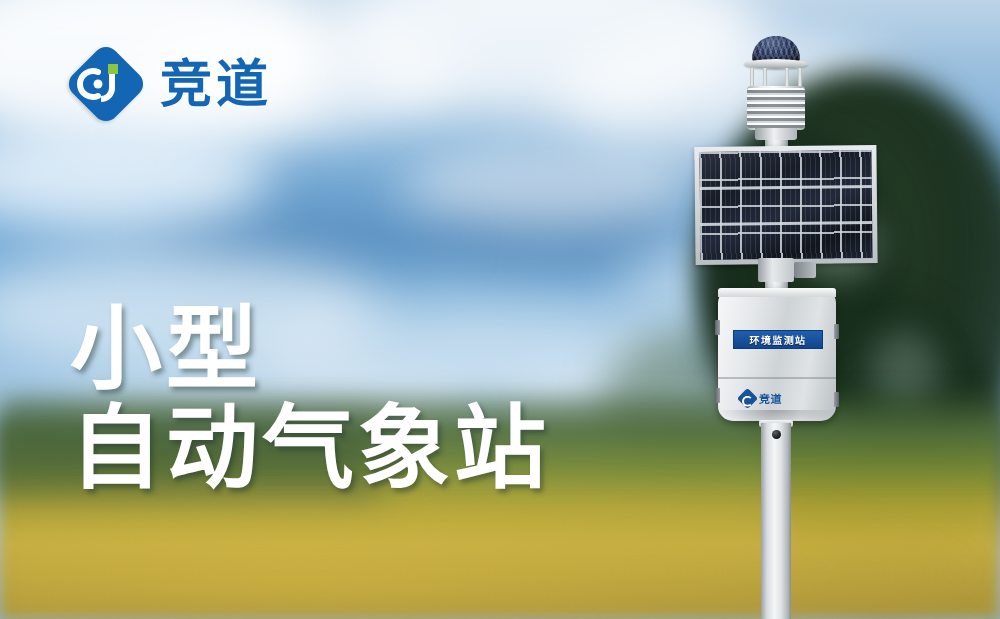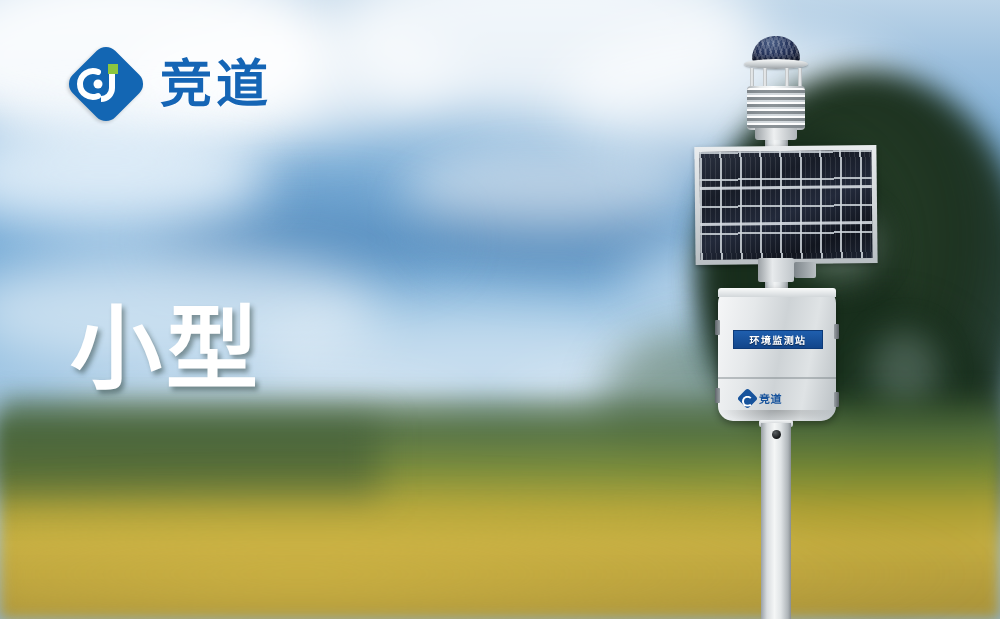--- a/index.html
+++ b/index.html
@@ -465,16 +465,17 @@
         <circle cx="30" cy="38" r="4.5" fill="#ffffff"></circle>
         <path d="M44 24 v18 a11 11 0 0 1 -11 11" fill="none" stroke="#ffffff" stroke-width="6" stroke-linecap="butt"></path>
         <rect x="40" y="18" width="10" height="10" fill="#8cc63f"></rect>
       </svg>
     </div>
     <div class="brand-name">竞道</div>
   </div>
 
   <div class="headline">
     <div class="hl-line">小型</div>
+    <div class="hl-line">自动气象站</div>
   </div>
 
 
 </div>
 
 </body></html>

